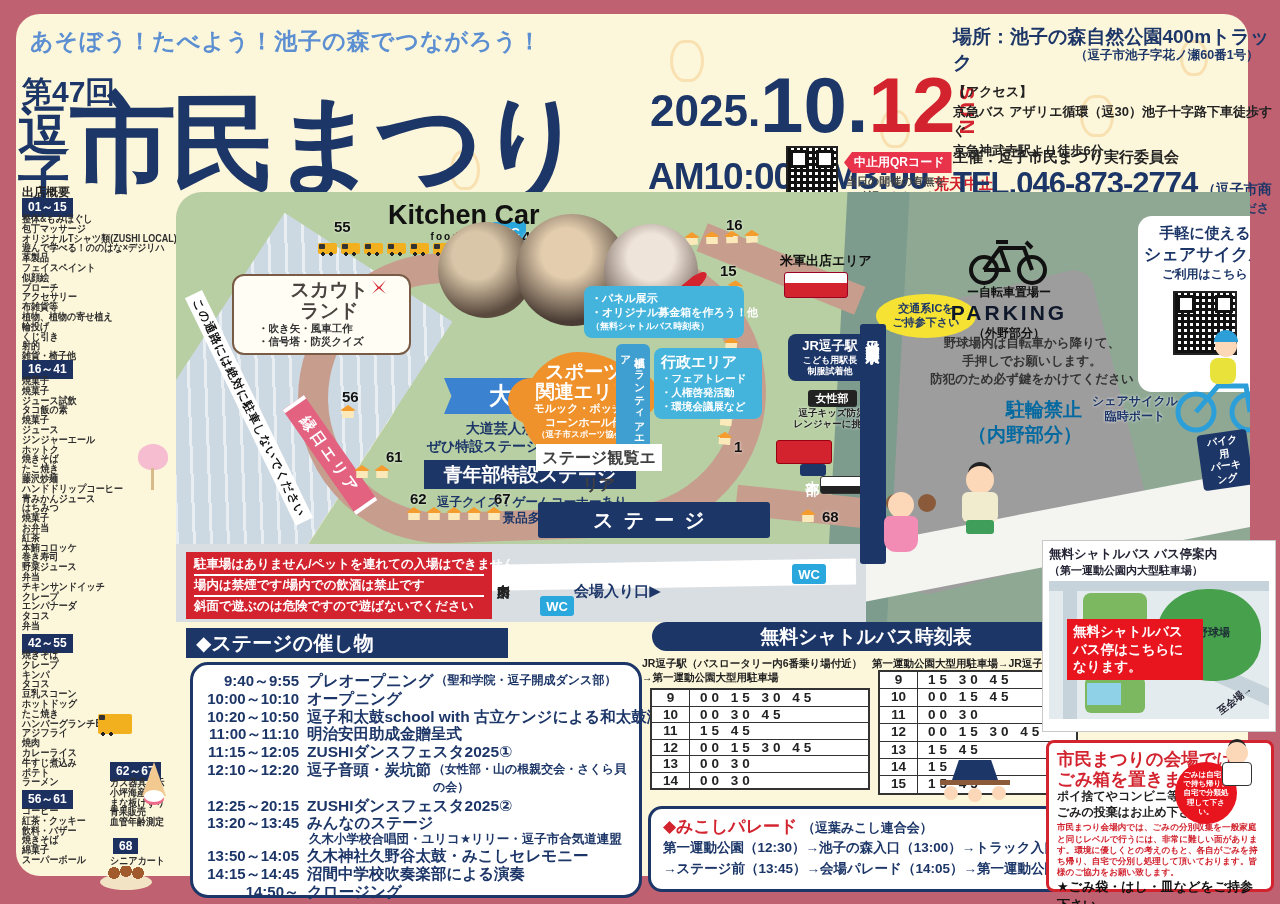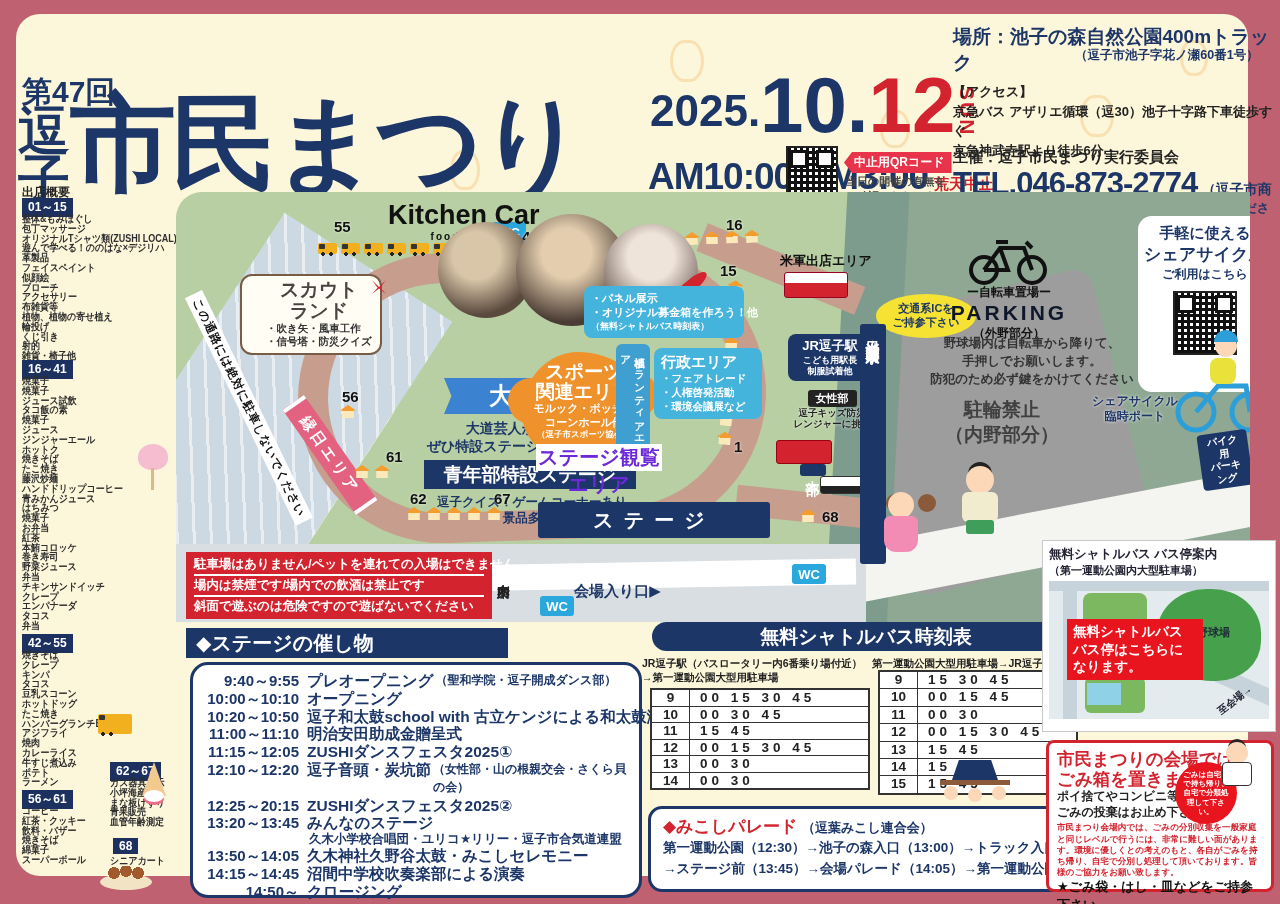--- a/index.html
+++ b/index.html
@@ -88,35 +88,35 @@
   .govitem{font-size:10.5px;font-weight:800;line-height:1.35;white-space:nowrap;}
   .armylabel{font-size:13px;font-weight:900;color:#111;}
   .icbubble{background:#f5e233;border-radius:50%;color:#1d3668;font-size:11px;font-weight:900;text-align:center;display:flex;flex-direction:column;justify-content:center;line-height:1.25;}
   .jrbox{background:#1d3668;border-radius:8px;color:#fff;text-align:center;padding:3px 4px;}
   .jr1{font-size:13px;font-weight:900;}
   .jr2{font-size:9px;font-weight:800;line-height:1.25;}
   .wbox{text-align:center;}
   .wtitle{display:inline-block;background:#222;color:#fff;font-size:11px;font-weight:900;padding:1px 8px;border-radius:3px;}
   .wline{font-size:9.5px;font-weight:900;color:#222;line-height:1.2;text-shadow:0 0 3px #fff;white-space:nowrap;}
   .vdisplay{background:#1d3668;color:#fff;writing-mode:vertical-rl;text-orientation:upright;font-size:14px;font-weight:900;letter-spacing:1px;padding:6px 4px;border-radius:3px;}
-  .stageview{background:#fff;color:#6d28d9;font-size:20px;font-weight:900;text-align:center;line-height:27px;}
+  .stageview{background:#fff;color:#404040;font-size:16px;font-weight:900;text-align:center;line-height:27px;}
   .stagebox{background:#1d3668;color:#fff;font-size:20px;font-weight:900;text-align:center;line-height:36px;letter-spacing:10px;border-radius:3px;}
   .ennichi{background:#e26280;color:#fff;font-size:15px;font-weight:900;text-align:center;letter-spacing:3px;line-height:26px;transform:rotate(55deg);border-left:4px solid #fff;border-right:4px solid #fff;}
   .roadwarn{background:#fff;color:#111;font-size:11.5px;font-weight:900;white-space:nowrap;transform:rotate(64deg);transform-origin:left top;padding:2px 6px;letter-spacing:1px;}
   .honbu{background:#1d3668;color:#fff;writing-mode:vertical-rl;text-orientation:upright;font-size:14px;font-weight:900;padding:6px 4px;border-radius:3px;}
   .annai{writing-mode:vertical-rl;text-orientation:upright;font-size:13px;font-weight:900;color:#222;}
   .entrance{font-size:15px;font-weight:900;color:#1d3668;}
   .parkword{font-size:12px;font-weight:900;color:#111;text-align:center;}
   .parktitle{font-size:21px;font-weight:900;color:#0f172a;letter-spacing:3px;text-align:center;}
   .sharebox{background:#fff;border-radius:14px;text-align:center;padding-top:8px;}
   .sb1{font-size:15px;font-weight:900;color:#1d3668;}
   .sb2{font-size:17px;font-weight:900;color:#1d3668;}
   .sb3{font-size:12px;font-weight:900;color:#1d3668;}
   .bikerules{font-size:12.5px;font-weight:900;color:#333;text-align:center;line-height:1.45;}
-  .noparking{font-size:19px;font-weight:900;color:#404040;text-align:center;line-height:1.3;}
+  .noparking{font-size:19px;font-weight:900;color:#0369a1;text-align:right;line-height:1.3;}
   .shareport{font-size:12px;font-weight:900;color:#1d3668;line-height:1.25;text-shadow:0 0 3px #fff;}
   .bikepark{background:#1d3668;color:#fff;font-size:10px;font-weight:900;text-align:center;line-height:1.25;padding:3px 6px;border-radius:4px;transform:rotate(-8deg);}
   .vehicle{position:absolute;border-radius:3px;}
   .kidhead{position:absolute;border-radius:50%;background:#fcd8b8;}
   
   .warnbox{background:#d2232e;padding:3px 8px;}
   .warnline{color:#fff;font-size:12.5px;font-weight:900;line-height:19px;border-bottom:2px solid #fff;white-space:nowrap;}
   .warnline:last-child{border-bottom:none;}
   
   .progheader{background:#1d3668;color:#fff;font-size:20px;font-weight:900;line-height:30px;padding-left:10px;}
@@ -172,20 +172,21 @@
 
 <div class="canvas">
   <div class="sheet"></div>
   <div class="lantern" style="left:670px;top:40px;width:34px;height:42px;"></div>
   <div class="lantern" style="left:880px;top:110px;width:30px;height:38px;"></div>
   <div class="lantern" style="left:1080px;top:95px;width:34px;height:42px;"></div>
   <div class="lantern" style="left:450px;top:150px;width:30px;height:40px;"></div>
   <div class="lantern" style="left:1180px;top:40px;width:28px;height:36px;"></div>
 
   
+  <div class="abs slogan">あそぼう！たべよう！池子の森でつながろう！</div>
   <div class="abs edition">第47回</div>
   <div class="abs titlerow">
     <span class="tpref">
         <span>逗</span>
         <span>子</span>
       </span>
     <span class="tmain">市民まつり</span>
   </div>
   <div class="abs dateblock">
     <span class="dy">2025.</span>
@@ -348,21 +349,21 @@
         <i class="tent"></i>
         <i class="tent"></i>
         <i class="tent"></i>
         <i class="tent"></i>
         <i class="tent"></i>
         <i class="tent"></i>
         <i class="tent"></i>
       </div>
     <span class="abs num" style="left:558px;top:246px;">1</span>
 
-    <div class="abs scout" style="left:64px;top:82px;width:142px;padding-left:24px;">
+    <div class="abs scout" style="left:56px;top:82px;width:179px;padding-left:24px;">
       <div class="scouttitle"><span>スカウト</span><br><span>ランド</span></div>
       <div class="scoutitem">・吹き矢・風車工作</div>
       <div class="scoutitem">・信号塔・防災クイズ</div>
     </div>
     <div class="pin" style="left:196px;top:88px;"></div>
 
     <div class="abs photo" style="left:262px;top:30px;width:96px;height:96px;background:radial-gradient(circle at 40% 35%,#d9c6a8 28%,#5a4a3e 70%);"></div>
     <div class="abs photo" style="left:340px;top:22px;width:112px;height:112px;background:radial-gradient(circle at 45% 35%,#e3cdae 26%,#4a3c34 72%);"></div>
     <div class="abs photo" style="left:428px;top:32px;width:94px;height:94px;background:radial-gradient(circle at 50% 35%,#efe4da 30%,#7a6a62 75%);"></div>
     <div class="abs ribbon" style="left:268px;top:186px;width:186px;height:36px;">大道芸人</div>

